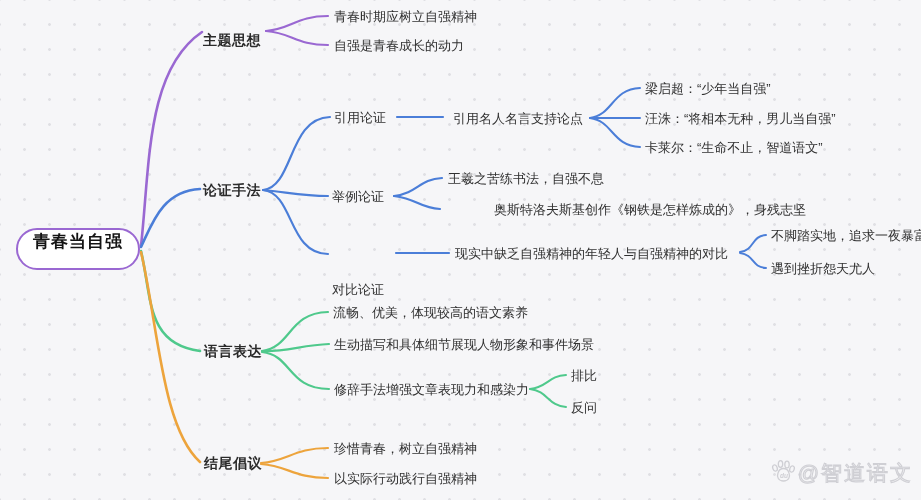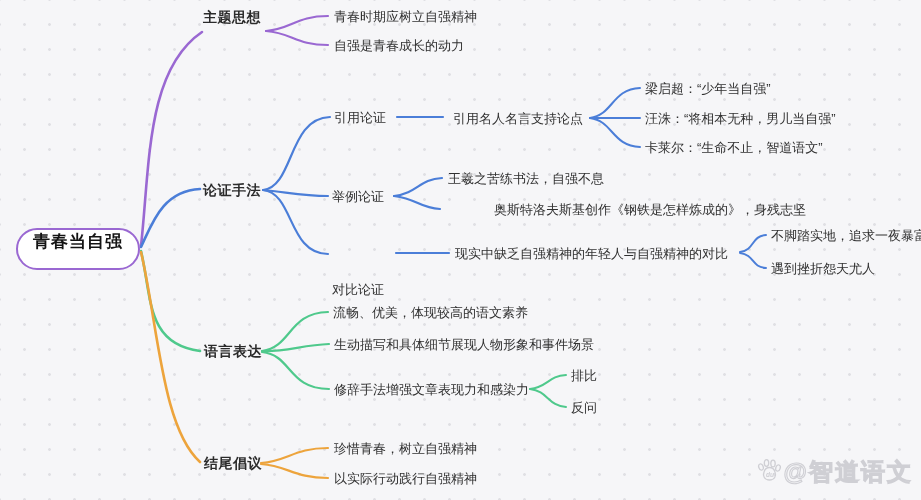--- a/index.html
+++ b/index.html
@@ -41,22 +41,22 @@
     display: flex; align-items: flex-start; justify-content: center;
     font-size: 17px; font-weight: 700; color: #141414;
     letter-spacing: 1px;
   }
   .watermark {
     position: absolute;
     right: 8px; bottom: 12px;
     display: flex; align-items: center; gap: 2px;
   }
   .wm-text {
-    font-size: 24px;
-    font-weight: 700;
+    font-size: 21px;
+    font-weight: 400;
     letter-spacing: 2px;
     color: #dddde0;
   }
   @supports (-webkit-text-stroke: 1px #000) {
     .wm-text { color: transparent; -webkit-text-stroke: 1.1px #cfcfd4; }
   }
 </style>
 </head>
 <body>
 
@@ -99,21 +99,21 @@
       <path d="M141 252 C158 325 162 428 200 462"></path>
       <path d="M261 463 C288 461 294 448 328 448" stroke-width="2.2"></path>
       <path d="M261 464 C288 466 294 478 328 478" stroke-width="2.2"></path>
     </g>
   </svg>
 
   <div class="root-node">
     <span>青春当自强</span>
   </div>
 
-  <div class="node lvl1" style="left:203px; top:17px;">主题思想</div>
+  <div class="node lvl1" style="left:203px; top:40px;">主题思想</div>
   <div class="node" style="left:334px; top:16px;">青春时期应树立自强精神</div>
   <div class="node" style="left:334px; top:45px;">自强是青春成长的动力</div>
 
   <div class="node lvl1" style="left:203px; top:190px;">论证手法</div>
 
   <div class="node" style="left:334px; top:117px;">引用论证</div>
   <div class="node" style="left:453px; top:118px;">引用名人名言支持论点</div>
   <div class="node" style="left:645px; top:88px;">梁启超：“少年当自强”</div>
   <div class="node" style="left:645px; top:118px;">汪洙：“将相本无种，男儿当自强”</div>
   <div class="node" style="left:645px; top:147px;">卡莱尔：“生命不止，智道语文”</div>

